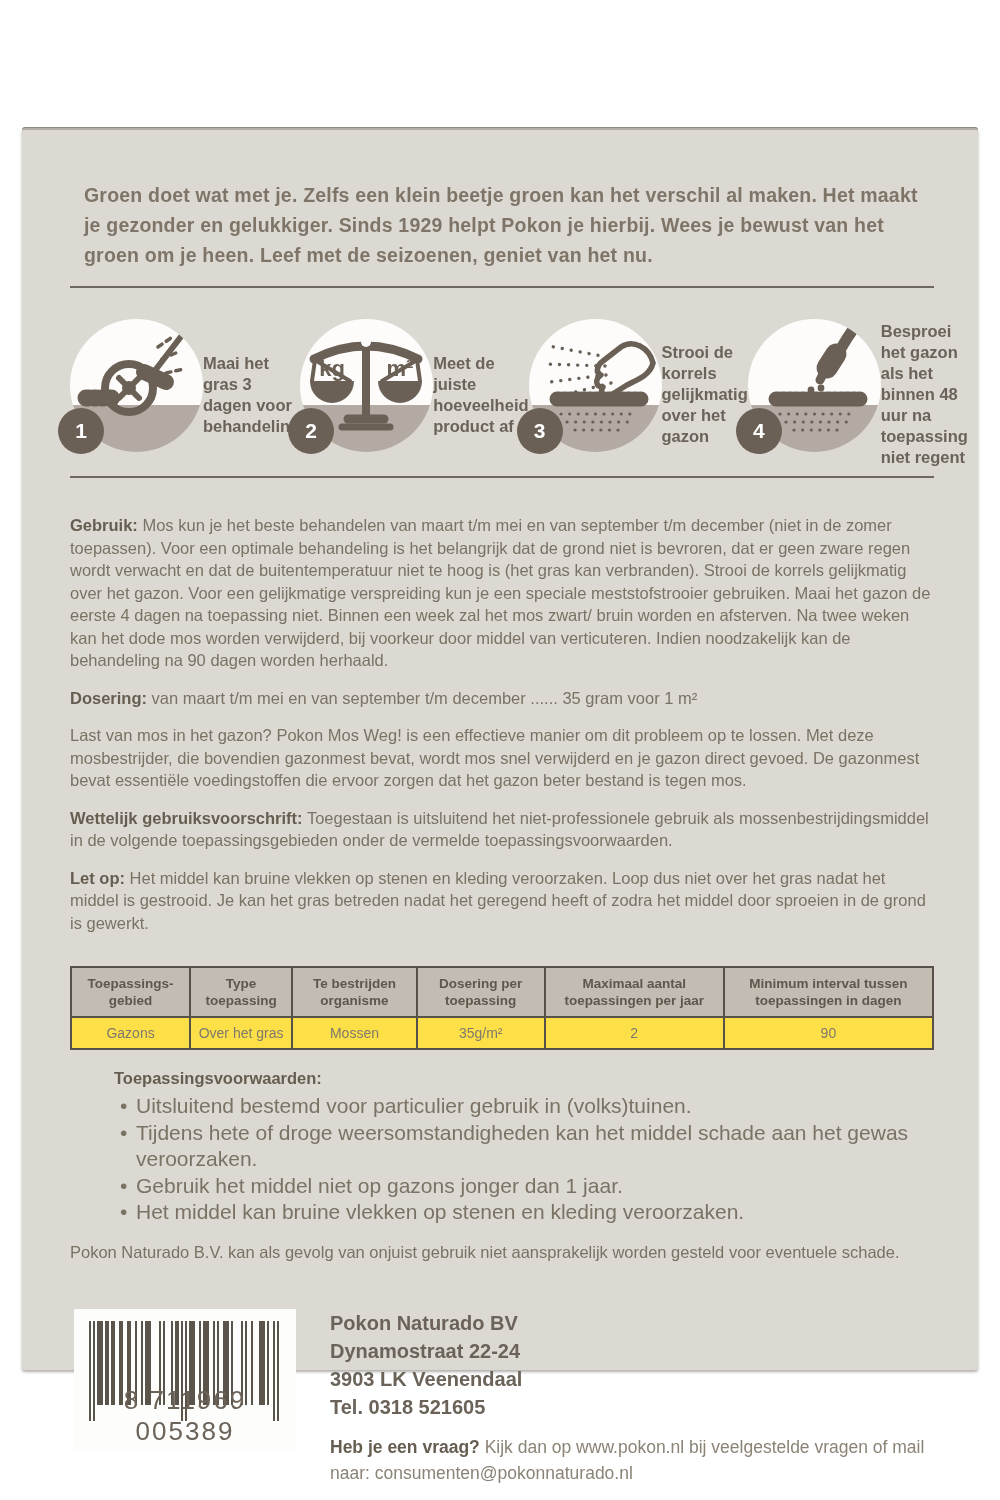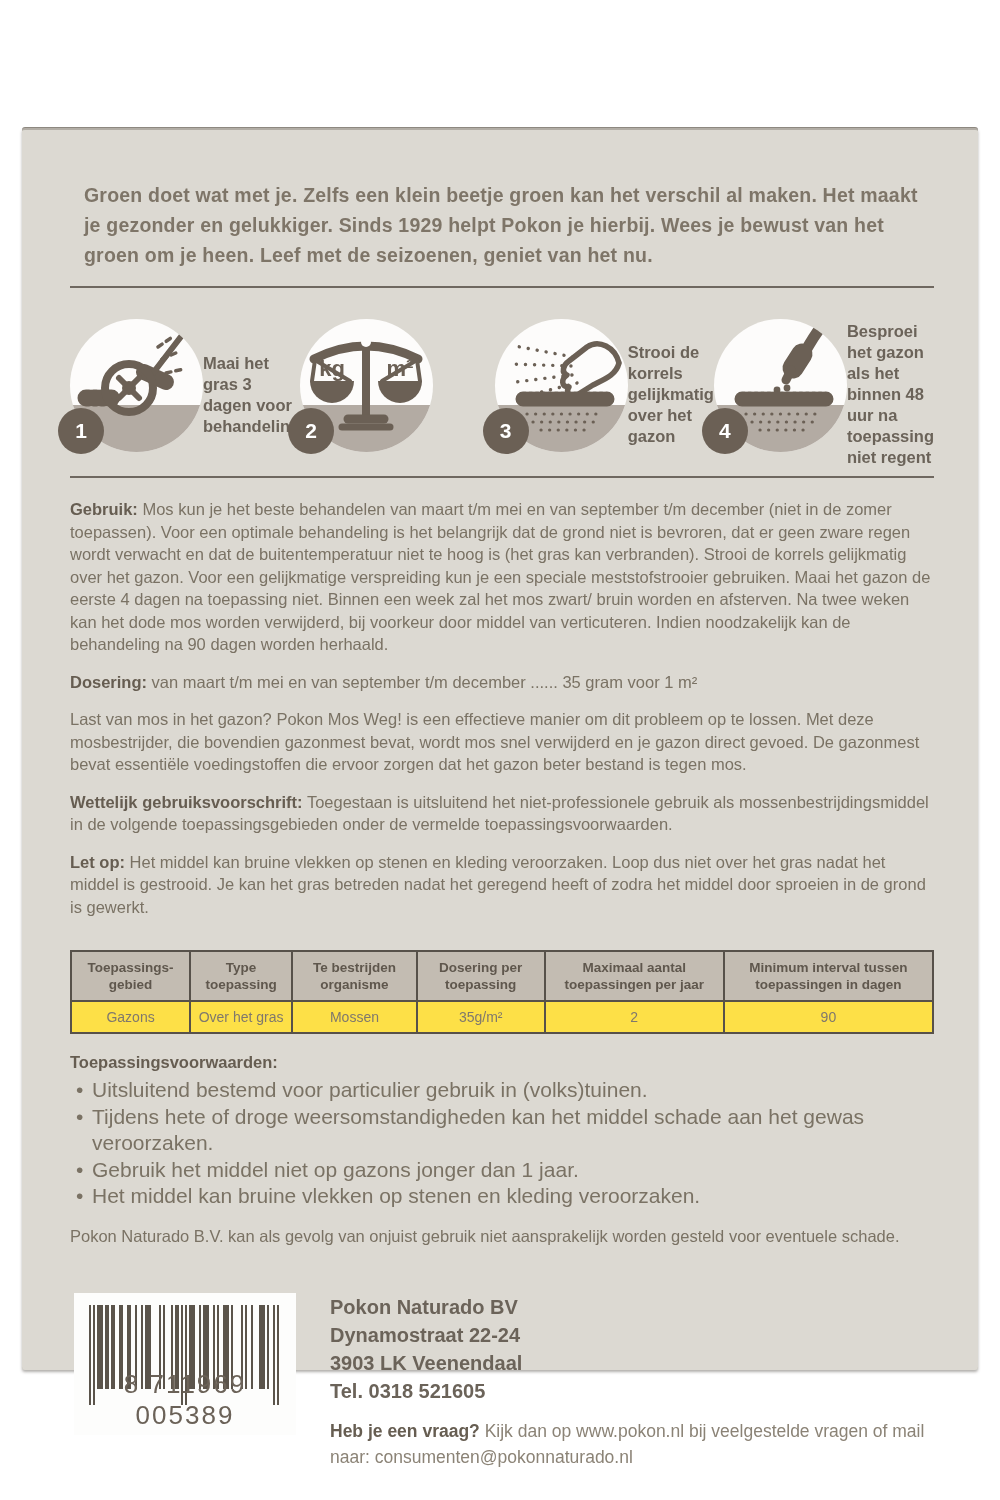--- a/index.html
+++ b/index.html
@@ -37,40 +37,40 @@
     display:flex;align-items:center;justify-content:center;
   }
   .step-label{
     font-weight:700;font-size:16.5px;line-height:21px;color:#6b6359;
     text-align:left;max-width:196px;margin-top:9px;min-height:63px;
   }
   .divider2{margin-top:8px;}
 
   
   .section{margin:15px 0 0;font-size:16.5px;line-height:22.5px;color:#7a7264;}
-  .section.first{margin-top:20px;}
+  .section.first{margin-top:36px;}
   .section strong{color:#665d51;font-weight:700;}
 
   
   table.legal{
     width:100%;border-collapse:collapse;margin-top:32px;
     border:2px solid #57514a;
     padding-left:40px;
   }
   table.legal th{
     background:#c3bcb2;color:#5f574d;font-weight:700;font-size:13.5px;line-height:17px;
     border:2px solid #57514a;padding:5px 6px;text-align:center;vertical-align:middle;height:38px;
   }
   table.legal td{
     background:#fde047;color:#7f786d;font-size:14px;
     border:2px solid #57514a;padding:7px 6px;text-align:center;vertical-align:middle;
   }
 
   
-  .conditions{margin-top:16px;}
+  .conditions{margin-top:16px;margin-left:44px;}
   .conditions h3{margin:0;font-size:16.5px;line-height:24px;color:#665d51;font-weight:700;}
   .conditions ul{list-style:none;margin:3px 0 0;padding:0;}
   .conditions li{
     position:relative;padding-left:22px;font-size:21px;line-height:26.5px;color:#7a7264;
   }
   .conditions li::before{
     content:"•";position:absolute;left:6px;top:0;color:#7a7264;
   }
 
   
@@ -145,20 +145,21 @@
               <line class="st" x1="117" y1="41" x2="120" y2="62" stroke-width="4"></line>
               <line class="st" x1="117" y1="41" x2="82" y2="62" stroke-width="4"></line>
               <path class="fl" d="M10,62 A22 22 0 0 0 54,62 Z"></path>
               <path class="fl" d="M78,62 A22 22 0 0 0 122,62 Z"></path>
               <text x="32" y="57" font-size="22" text-anchor="middle">kg</text>
               <text x="100" y="57" font-size="22" text-anchor="middle">m²</text>
             </svg>
           </div>
           <div class="badge">2</div>
         </div>
+        <div class="step-label">Meet de juiste hoeveelheid product af</div>
       </div>
 
       <div class="step">
         <div class="icon-wrap">
           <div class="icon-circle">
             <div class="ground"></div>
             <svg class="icon-svg" width="133" height="133" viewBox="0 0 133 133">
               <path class="st" d="M124,44 C120,28 104,20 92,28 L74,42 C68,46 66,54 72,56 C66,60 66,68 74,68 C70,74 76,80 82,76 L98,66 C110,60 121,56 124,44" stroke-width="5.5" stroke-linejoin="round"></path>
               <line class="st" x1="78" y1="38" x2="20" y2="27" stroke-width="3.4" stroke-dasharray="0.1 9"></line>
               <line class="st" x1="76" y1="47" x2="16" y2="45" stroke-width="3.4" stroke-dasharray="0.1 9"></line>

